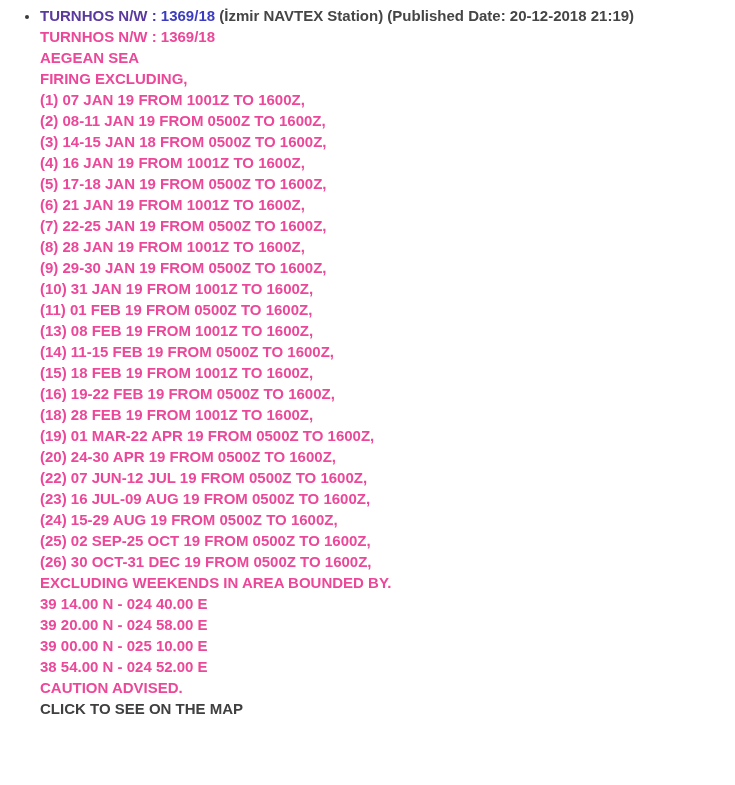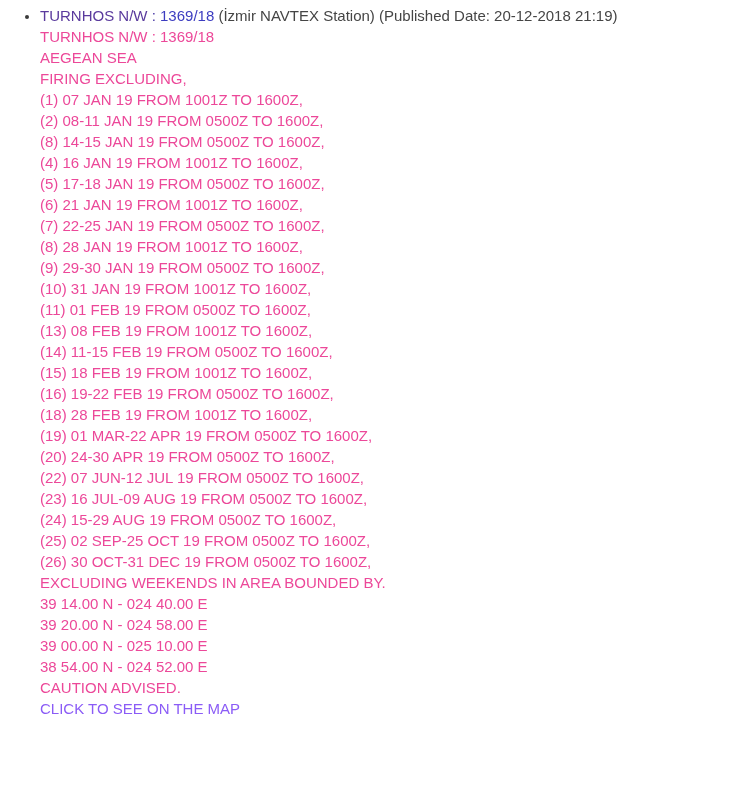--- a/index.html
+++ b/index.html
@@ -1,15 +1,15 @@
 <!DOCTYPE html>
 <html><head>
 <meta charset="utf-8">
 <style>
-  * { margin: 0; padding: 0; box-sizing: border-box; }
+  * { margin: 0; padding: 0; box-sizing: border-box; font-weight: bold; }
   html, body {
     width: 735px;
     background: #ffffff;
     font-family: "Liberation Sans", "DejaVu Sans", sans-serif;
   }
   body {
     height: 785px;
     overflow: hidden;
   }
   ul.notice-list {
@@ -35,41 +35,41 @@
   }
   .station-part { color: #5a3a9d; }
   .sep-part    { color: #4a3aa5; }
   .number-part { color: #3c3cc0; }
   .header-suffix { color: #454545; }
   .body-line {
     white-space: nowrap;
     color: #ec4899;
   }
   a.map-link {
-    color: #8b5cf6;
+    color: #404040;
     text-decoration: none;
     cursor: pointer;
     display: inline-block;
   }
 </style>
 </head>
 <body>
 
 <ul class="notice-list">
   <li class="notice-item">
     <div class="header-line">
       <a class="header-link" href="#"><span class="station-part">TURNHOS N/W</span><span class="sep-part"> : </span><span class="number-part">1369/18</span></a><span class="header-suffix"> (İzmir NAVTEX Station) (Published Date: 20-12-2018 21:19)</span>
     </div>
     <div id="body-lines">
         <div class="body-line">TURNHOS N/W : 1369/18</div>
         <div class="body-line">AEGEAN SEA</div>
         <div class="body-line">FIRING EXCLUDING,</div>
         <div class="body-line">(1) 07 JAN 19 FROM 1001Z TO 1600Z,</div>
         <div class="body-line">(2) 08-11 JAN 19 FROM 0500Z TO 1600Z,</div>
-        <div class="body-line">(8) 14-15 JAN 19 FROM 0500Z TO 1600Z,</div>
+        <div class="body-line">(3) 14-15 JAN 18 FROM 0500Z TO 1600Z,</div>
         <div class="body-line">(4) 16 JAN 19 FROM 1001Z TO 1600Z,</div>
         <div class="body-line">(5) 17-18 JAN 19 FROM 0500Z TO 1600Z,</div>
         <div class="body-line">(6) 21 JAN 19 FROM 1001Z TO 1600Z,</div>
         <div class="body-line">(7) 22-25 JAN 19 FROM 0500Z TO 1600Z,</div>
         <div class="body-line">(8) 28 JAN 19 FROM 1001Z TO 1600Z,</div>
         <div class="body-line">(9) 29-30 JAN 19 FROM 0500Z TO 1600Z,</div>
         <div class="body-line">(10) 31 JAN 19 FROM 1001Z TO 1600Z,</div>
         <div class="body-line">(11) 01 FEB 19 FROM 0500Z TO 1600Z,</div>
         <div class="body-line">(13) 08 FEB 19 FROM 1001Z TO 1600Z,</div>
         <div class="body-line">(14) 11-15 FEB 19 FROM 0500Z TO 1600Z,</div>

